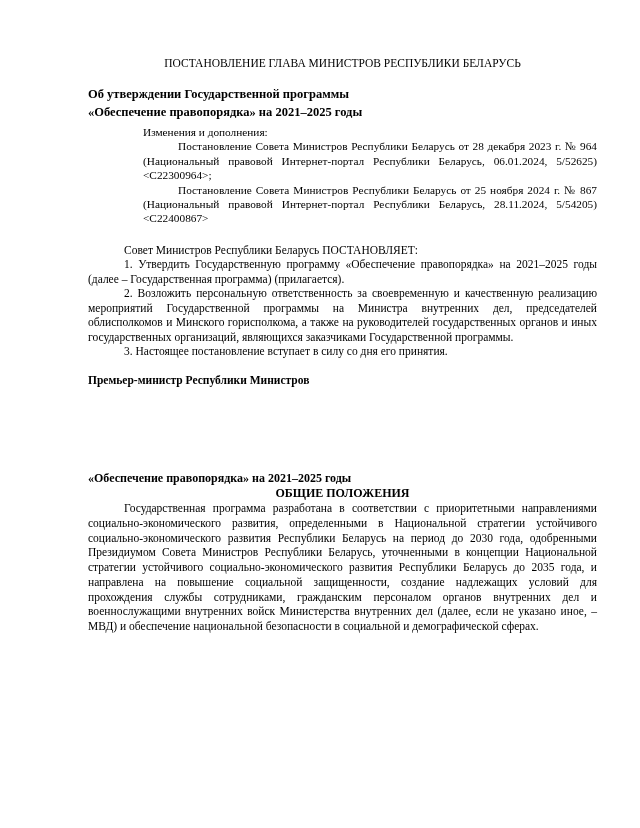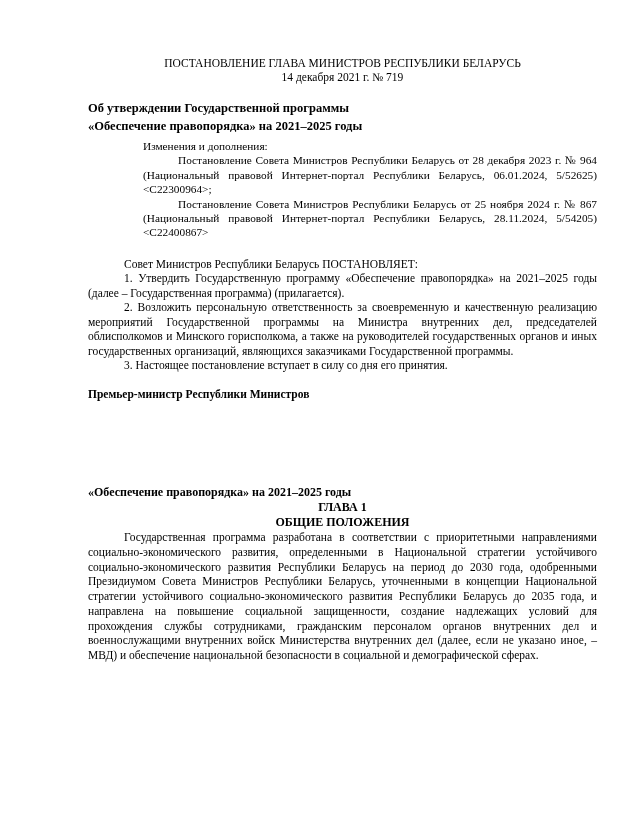--- a/index.html
+++ b/index.html
@@ -50,21 +50,20 @@
   }
 </style>
 </head>
 <body>
 
 <div class="page">
   <div class="content">
 
     <div class="doc-header">
       <div>ПОСТАНОВЛЕНИЕ ГЛАВА МИНИСТРОВ РЕСПУБЛИКИ БЕЛАРУСЬ</div>
-      <div>14 декабря 2021 г. № 719</div>
     </div>
 
     <div class="doc-title">
       <div>Об утверждении Государственной программы</div>
       <div>«Обеспечение правопорядка» на 2021–2025 годы</div>
     </div>
 
     <div class="amendments">
       <div>Изменения и дополнения:</div>
       <p class="item">Постановление Совета Министров Республики Беларусь от 28 декабря 2023 г. № 964 (Национальный правовой Интернет-портал Республики Беларусь, 06.01.2024, 5/52625) &lt;C22300964&gt;;</p>
@@ -77,19 +76,18 @@
       <p>2. Возложить персональную ответственность за своевременную и качественную реализацию мероприятий Государственной программы на Министра внутренних дел, председателей облисполкомов и Минского горисполкома, а также на руководителей государственных органов и иных государственных организаций, являющихся заказчиками Государственной программы.</p>
       <p>3. Настоящее постановление вступает в силу со дня его принятия.</p>
     </div>
 
     <div class="signature">Премьер-министр Республики Министров</div>
 
     <div class="program">
       <div class="program-title">
         <div>«Обеспечение правопорядка» на 2021–2025 годы</div>
       </div>
-      <div class="chapter-line">ГЛАВА 1</div>
       <div class="chapter-line">ОБЩИЕ ПОЛОЖЕНИЯ</div>
       <p class="program-body">Государственная программа разработана в соответствии с приоритетными направлениями социально-экономического развития, определенными в Национальной стратегии устойчивого социально-экономического развития Республики Беларусь на период до 2030 года, одобренными Президиумом Совета Министров Республики Беларусь, уточненными в концепции Национальной стратегии устойчивого социально-экономического развития Республики Беларусь до 2035 года, и направлена на повышение социальной защищенности, создание надлежащих условий для прохождения службы сотрудниками, гражданским персоналом органов внутренних дел и военнослужащими внутренних войск Министерства внутренних дел (далее, если не указано иное, – МВД) и обеспечение национальной безопасности в социальной и демографической сферах.</p>
     </div>
 
   </div>
 </div>
 
 </body></html>

